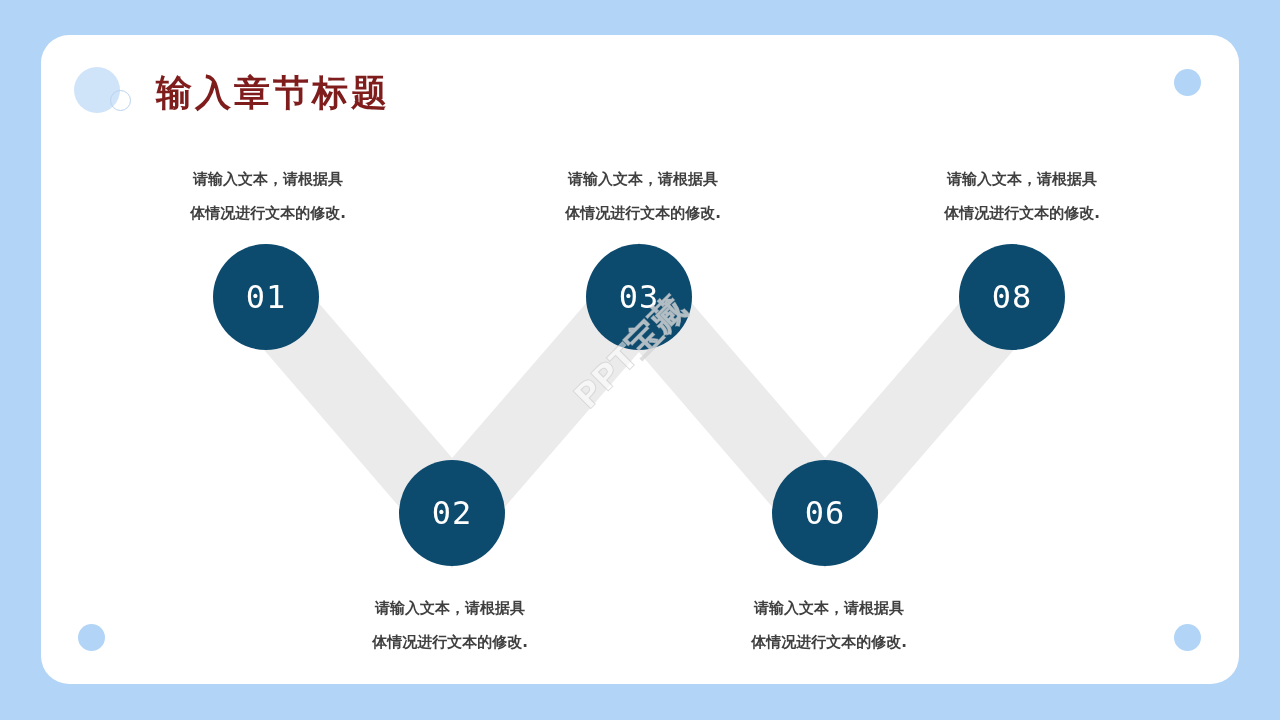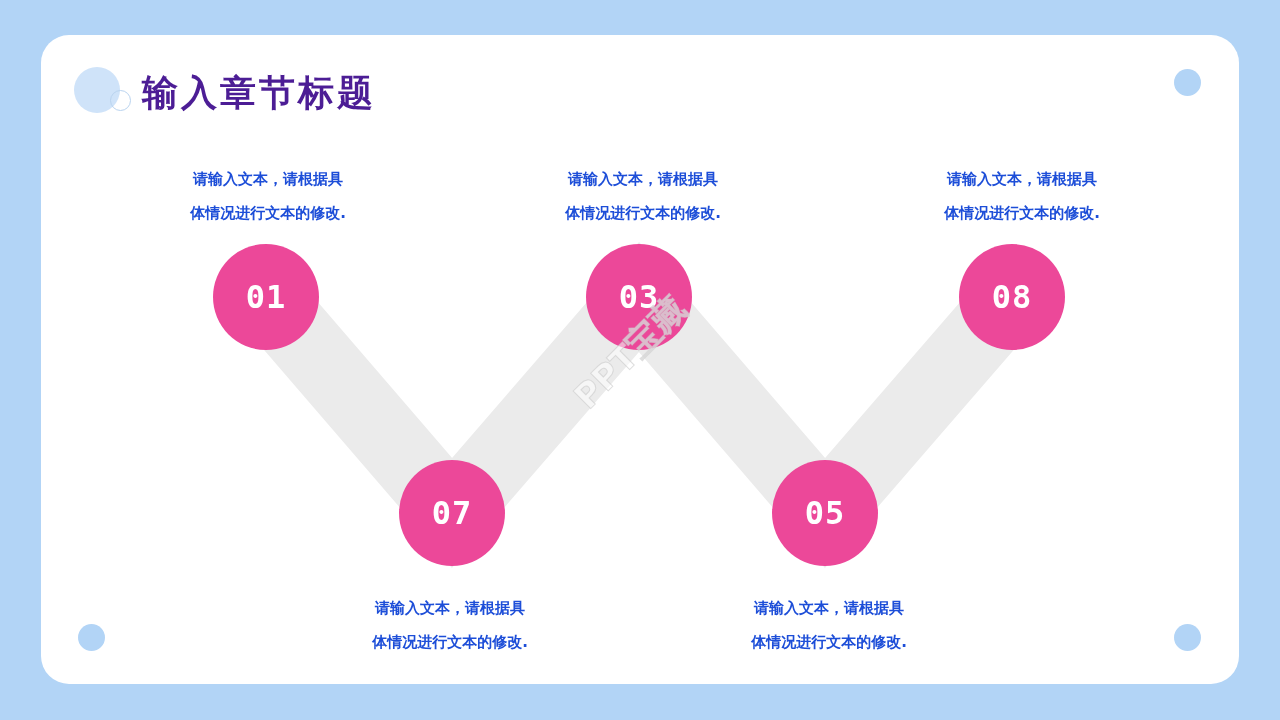--- a/index.html
+++ b/index.html
@@ -1,25 +1,25 @@
 <!DOCTYPE html>
 <html><head>
 <meta charset="utf-8">
 <style>
   html, body { margin:0; padding:0; }
   body { width:1280px; height:720px; background:#b2d4f6; position:relative; overflow:hidden;
          font-family:"DejaVu Sans", "Liberation Sans", sans-serif; }
   .card { position:absolute; left:41px; top:35px; width:1198px; height:649px; background:#ffffff; border-radius:28px; }
   .abs { position:absolute; }
   .dot { position:absolute; border-radius:50%; background:#b2d4f6; }
-  .title { position:absolute; left:142px; top:70px; font-size:36px; font-weight:bold; color:#4c1d95; letter-spacing:3px; line-height:46px; }
-  .desc { position:absolute; width:230px; text-align:center; font-size:15px; font-weight:bold; color:#1d4ed8; line-height:34px; }
-  .node { position:absolute; width:106px; height:106px; border-radius:50%; background:#ec4899; color:#ffffff;
+  .title { position:absolute; left:156px; top:70px; font-size:36px; font-weight:bold; color:#7f1d1d; letter-spacing:3px; line-height:46px; }
+  .desc { position:absolute; width:230px; text-align:center; font-size:15px; font-weight:bold; color:#404040; line-height:34px; }
+  .node { position:absolute; width:106px; height:106px; border-radius:50%; background:#0c4a6e; color:#ffffff;
           display:flex; align-items:center; justify-content:center; font-family:"DejaVu Sans Mono", "Liberation Mono", monospace;
-          font-size:32px; font-weight:bold; letter-spacing:1px; }
+          font-size:32px; font-weight:normal; letter-spacing:1px; }
   .watermark { position:absolute; left:560px; top:330px; font-size:34px; color:rgba(255,255,255,0.55);
                transform:rotate(-45deg); font-weight:bold; -webkit-text-stroke:1px rgba(200,200,200,0.6); pointer-events:none; }
 </style>
 </head>
 <body>
 
 <div class="card"></div>
 
 <svg class="abs" style="left:0;top:0" width="1280" height="720">
   <polyline points="266,297 452,513 639,297 825,513 1012,297" fill="none" stroke="#ebebeb" stroke-width="72" stroke-linejoin="miter" stroke-linecap="butt"></polyline>
@@ -29,22 +29,22 @@
 <div class="abs" style="left:110px;top:90px;width:19px;height:19px;border-radius:50%;border:1.5px solid #b9d3ef;background:transparent;"></div>
 <div class="title">输入章节标题</div>
 
 <div class="dot" style="left:1174px;top:69px;width:27px;height:27px;"></div>
 <div class="dot" style="left:78px;top:624px;width:27px;height:27px;"></div>
 <div class="dot" style="left:1174px;top:624px;width:27px;height:27px;"></div>
 
 <div class="node" style="left:213px;top:244px;">01</div>
 <div class="node" style="left:586px;top:244px;">03</div>
 <div class="node" style="left:959px;top:244px;">08</div>
-<div class="node" style="left:399px;top:460px;">07</div>
-<div class="node" style="left:772px;top:460px;">05</div>
+<div class="node" style="left:399px;top:460px;">02</div>
+<div class="node" style="left:772px;top:460px;">06</div>
 
 <div class="desc" style="left:153px;top:162px;">
   <div>请输入文本，请根据具</div>
   <div>体情况进行文本的修改.</div>
 </div>
 <div class="desc" style="left:528px;top:162px;">
   <div>请输入文本，请根据具</div>
   <div>体情况进行文本的修改.</div>
 </div>
 <div class="desc" style="left:907px;top:162px;">

